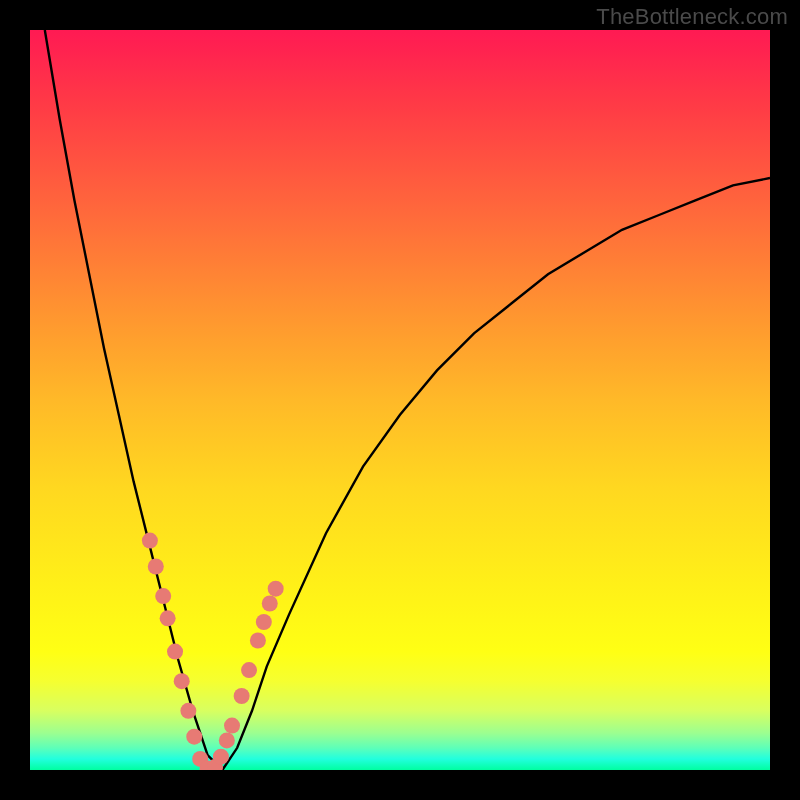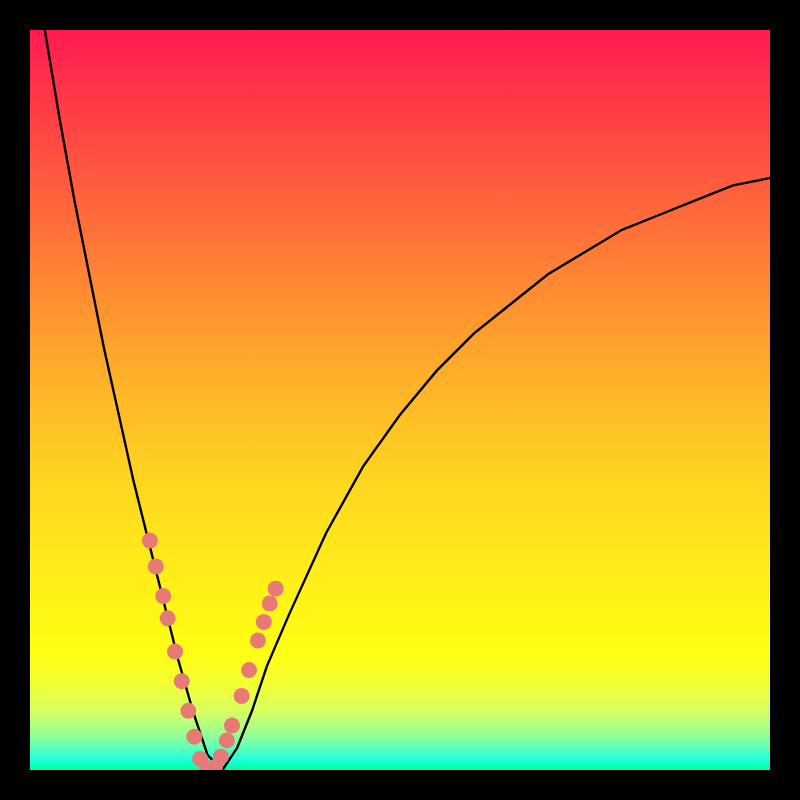--- a/index.html
+++ b/index.html
@@ -95,13 +95,14 @@
           <circle cx="211.64" cy="666.00" r="8" fill="#e77a74" stroke="#c95c56" stroke-width="0"></circle>
           <circle cx="219.04" cy="640.10" r="8" fill="#e77a74" stroke="#c95c56" stroke-width="0"></circle>
           <circle cx="227.92" cy="610.50" r="8" fill="#e77a74" stroke="#c95c56" stroke-width="0"></circle>
           <circle cx="233.84" cy="592.00" r="8" fill="#e77a74" stroke="#c95c56" stroke-width="0"></circle>
           <circle cx="239.76" cy="573.50" r="8" fill="#e77a74" stroke="#c95c56" stroke-width="0"></circle>
           <circle cx="245.68" cy="558.70" r="8" fill="#e77a74" stroke="#c95c56" stroke-width="0"></circle>
         </g>
     </svg>
   </div>
 
+  <div class="watermark">TheBottleneck.com</div>
 </div>
 
 </body></html>

